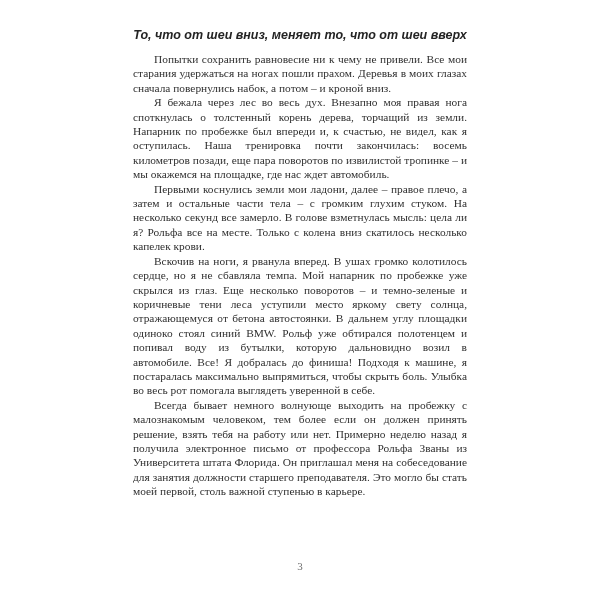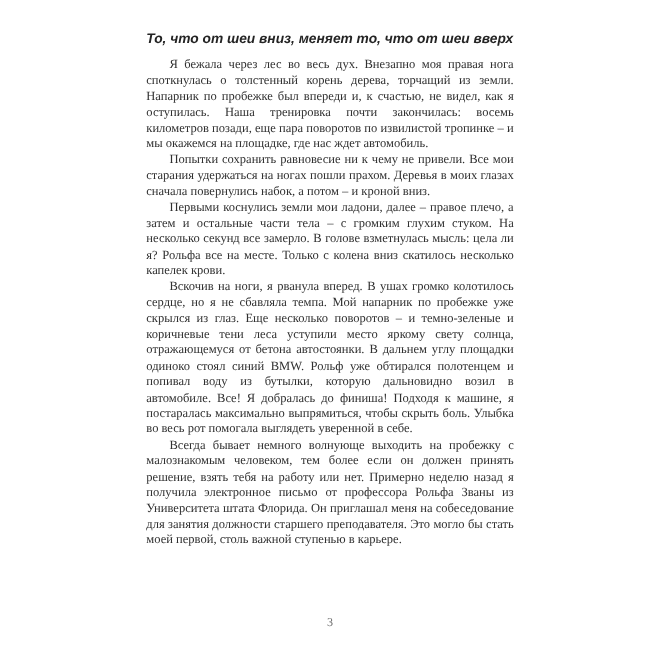--- a/index.html
+++ b/index.html
@@ -39,20 +39,21 @@
     color: #1b1b1b;
   }
   .chapter-subtitle {
     margin: 4px 0 0 0;
     font-family: "Liberation Sans", "DejaVu Sans", sans-serif;
     font-weight: 700;
     font-style: italic;
     font-size: 12.5px;
     line-height: 15px;
     color: #242424;
+    text-align: center;
   }
   .body-text {
     margin-top: 9px;
     font-family: "Liberation Serif", "DejaVu Serif", serif;
     font-size: 11.4px;
     line-height: 14.4px;
     text-align: justify;
     color: #303030;
   }
   .body-text p.para {
@@ -71,21 +72,21 @@
     color: #6e6e6e;
   }
 </style>
 </head>
 <body>
 
 <div class="page">
   <div class="text-block">
     <h2 class="chapter-subtitle">То, что от шеи вниз, меняет то, что от шеи вверх</h2>
     <div class="body-text">
+        <p class="para">Попытки сохранить равновесие ни к чему не привели. Все мои старания удержаться на ногах пошли прахом. Деревья в моих глазах сначала повернулись набок, а потом – и кроной вниз.</p>
         <p class="para">Я бежала через лес во весь дух. Внезапно моя правая нога споткнулась о толстенный корень дерева, торчащий из земли. Напарник по пробежке был впереди и, к счастью, не видел, как я оступилась. Наша тренировка почти закончилась: восемь километров позади, еще пара поворотов по извилистой тропинке – и мы окажемся на площадке, где нас ждет автомобиль.</p>
-        <p class="para">Попытки сохранить равновесие ни к чему не привели. Все мои старания удержаться на ногах пошли прахом. Деревья в моих глазах сначала повернулись набок, а потом – и кроной вниз.</p>
         <p class="para">Первыми коснулись земли мои ладони, далее – правое плечо, а затем и остальные части тела – с громким глухим стуком. На несколько секунд все замерло. В голове взметнулась мысль: цела ли я? Рольфа все на месте. Только с колена вниз скатилось несколько капелек крови.</p>
         <p class="para">Вскочив на ноги, я рванула вперед. В ушах громко колотилось сердце, но я не сбавляла темпа. Мой напарник по пробежке уже скрылся из глаз. Еще несколько поворотов – и темно-зеленые и коричневые тени леса уступили место яркому свету солнца, отражающемуся от бетона автостоянки. В дальнем углу площадки одиноко стоял синий BMW. Рольф уже обтирался полотенцем и попивал воду из бутылки, которую дальновидно возил в автомобиле. Все! Я добралась до финиша! Подходя к машине, я постаралась максимально выпрямиться, чтобы скрыть боль. Улыбка во весь рот помогала выглядеть уверенной в себе.</p>
         <p class="para">Всегда бывает немного волнующе выходить на пробежку с малознакомым человеком, тем более если он должен принять решение, взять тебя на работу или нет. Примерно неделю назад я получила электронное письмо от профессора Рольфа Званы из Университета штата Флорида. Он приглашал меня на собеседование для занятия должности старшего преподавателя. Это могло бы стать моей первой, столь важной ступенью в карьере.</p>
       </div>
   </div>
   <p class="page-number">3</p>
 </div>
 
 </body></html>

